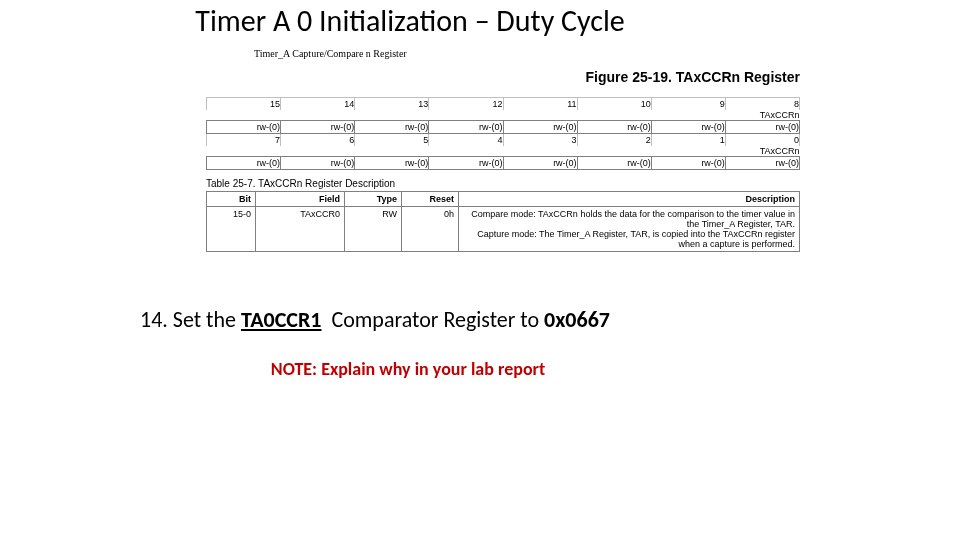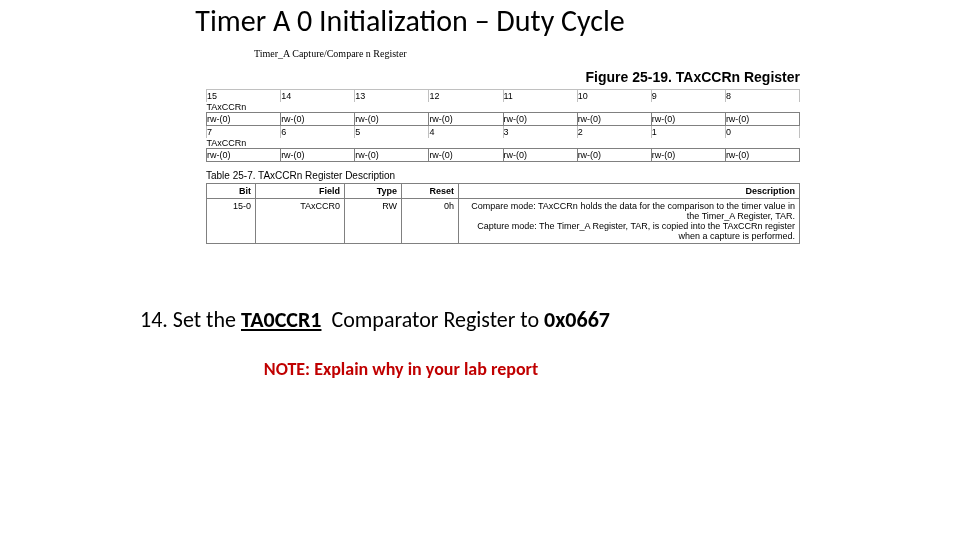--- a/index.html
+++ b/index.html
@@ -47,23 +47,23 @@
   }
   .fig-caption {
     font-size: 14px;
     font-weight: 700;
     text-align: right;
     margin-top: 10px;
   }
   table.bits {
     border-collapse: collapse;
     width: 100%;
-    margin-top: 4px;
-    font-size: 9px;
-    text-align: left;
+    margin-top: 12px;
+    font-size: 9px;
+    text-align: right;
   }
   table.bits td {
     border: 1px solid #808080;
     padding: 1px 0;
     width: 12.5%;
   }
   table.bits tr.bitnum td {
     border-top: 1px solid #c0c0c0;
     border-bottom: none;
     border-left: 1px solid #c0c0c0;
@@ -112,21 +112,21 @@
     top: 306px;
     left: 140px;
     font-size: 22px;
   }
   .instruction .step-no { }
   .instruction .regname { font-weight: 700; text-decoration: underline; }
   .instruction .hexval  { font-weight: 700; }
   .note {
     position: absolute;
     top: 358px;
-    left: 9px;
+    left: 16px;
     width: 784px;
     text-align: center;
     font-size: 18px;
     font-weight: 700;
     color: #c00000;
   }
 </style>
 </head>
 <body>
 

